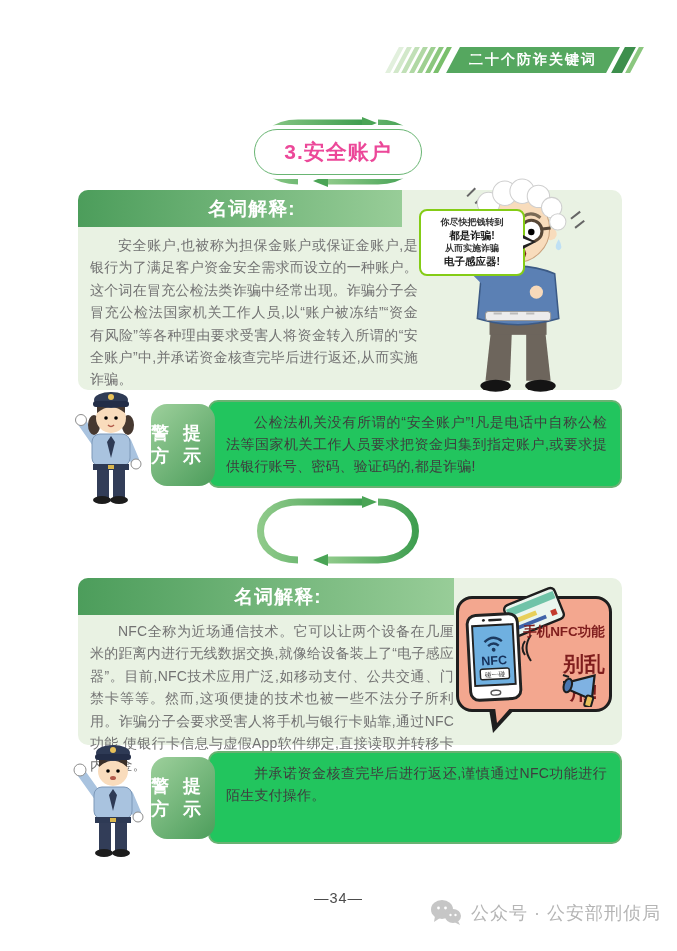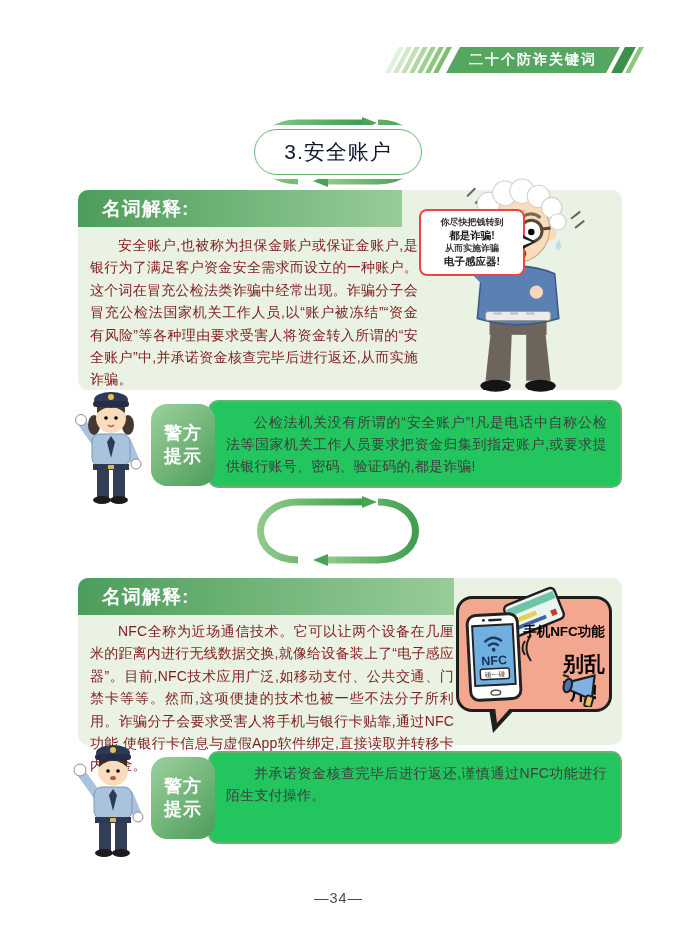--- a/index.html
+++ b/index.html
@@ -17,76 +17,76 @@
   .a2{width:5px;background:#8bc77f;margin-left:3px;}
 
   
   .badge{position:absolute;left:238px;width:200px;height:70px;z-index:2;}
   .badge1{top:117px;}
   .badge2{top:496px;}
   .badge svg{position:absolute;inset:0;}
   .pill{position:absolute;left:16px;right:16px;top:12px;bottom:12px;background:#fff;
         border:1.5px solid #69b573;border-radius:999px;box-shadow:0 0 0 4px #ffffff;
         display:flex;align-items:center;justify-content:center;}
-  .pill span{font-size:21px;font-weight:normal;color:#0f172a;letter-spacing:1px;}
+  .pill span{font-size:21px;font-weight:bold;color:#ec4899;letter-spacing:1px;}
 
   
   .panel{position:absolute;left:78px;width:544px;background:#e9f2e3;border-radius:10px;z-index:1;}
   .panel1{top:190px;height:200px;}
   .panel2{top:578px;height:167px;}
   .panel-header{position:absolute;left:0;top:0;height:37px;
         background:linear-gradient(90deg,#4c9d5b,#98cd98);
-        border-radius:10px 0 0 0;display:flex;align-items:center;padding-left:24px;}
+        border-radius:10px 0 0 0;display:flex;align-items:center;padding-left:24px;justify-content:center;}
   .ph1{width:300px;}
   .ph2{width:352px;}
   .panel-header span{color:#fff;font-weight:bold;font-size:19px;letter-spacing:1px;}
-  .panel-body{position:absolute;margin:0;font-size:14px;line-height:22.4px;color:#7f1d1d;
+  .panel-body{position:absolute;margin:0;font-size:14px;line-height:22.4px;color:#737373;
         text-indent:2em;text-align:justify;letter-spacing:0.2px;}
   .pb1{left:12px;top:44px;width:328px;}
   .pb2{left:12px;top:42px;width:364px;}
 
   
   .oldman{position:absolute;left:408px;top:176px;width:214px;height:224px;z-index:3;}
   .oldman-bubble{position:absolute;left:419px;top:209px;width:96px;background:#fff;
-        border:2px solid #ef4444;border-radius:8px;padding:5px 3px;z-index:4;text-align:center;}
+        border:2px solid #84cc16;border-radius:8px;padding:5px 3px;z-index:4;text-align:center;}
   .oldman-bubble .sm{display:block;font-size:9px;font-weight:600;color:#333;line-height:1.35;}
   .oldman-bubble .lg{display:block;font-size:10.5px;font-weight:800;color:#1c1c1c;line-height:1.35;}
   .oldman-bubble::after{content:"";position:absolute;right:-13px;top:24px;width:0;height:0;
         border-top:7px solid transparent;border-bottom:7px solid transparent;border-left:13px solid #222;}
   .oldman-bubble::before{content:"";position:absolute;right:-9px;top:27px;width:0;height:0;z-index:1;
         border-top:4px solid transparent;border-bottom:4px solid transparent;border-left:10px solid #fff;}
 
   
   .officer{position:absolute;width:94px;height:124px;z-index:3;}
   .officer1{left:64px;top:384px;}
   .officer2{left:66px;top:737px;}
   .tip-label{position:absolute;left:151px;width:64px;height:82px;z-index:3;
         background:linear-gradient(135deg,#9ed09c,#4c9d5b);border-radius:16px;
-        display:flex;flex-direction:column;align-items:center;justify-content:center;}
+        display:flex;flex-direction:row;align-items:center;justify-content:center;}
   .tl1{top:404px;}
   .tl2{top:757px;}
   .tip-label span{color:#fff;font-weight:bold;font-size:18px;line-height:1.3;letter-spacing:1px;}
   .tip-box{position:absolute;left:208px;width:414px;background:#22c55e;border:2px solid #6ab272;
         border-radius:10px;z-index:2;box-sizing:border-box;}
   .tb1{top:400px;height:88px;}
   .tb2{top:751px;height:93px;}
   .tip-box p{margin:9px 13px 0 16px;font-size:14px;line-height:22px;color:#3e3e3e;
         text-indent:2em;text-align:justify;letter-spacing:0.2px;}
 
   
   .nfc-bubble{position:absolute;left:456px;top:596px;width:150px;height:110px;background:#f3a78f;
         border:3px solid #1e1e1e;border-radius:16px;z-index:4;}
   .nfc-bubble::after{content:"";position:absolute;left:30px;bottom:-24px;width:0;height:0;
         border-top:24px solid #1e1e1e;border-right:22px solid transparent;border-left:4px solid transparent;}
   .nfc-bubble::before{content:"";position:absolute;left:36px;bottom:-14px;width:0;height:0;z-index:1;
         border-top:16px solid #f3a78f;border-right:14px solid transparent;border-left:2px solid transparent;}
   .bubble-phone{position:absolute;left:7px;top:13px;width:56px;height:90px;transform:rotate(-3deg);}
   .bubble-card{position:absolute;left:46px;top:-6px;width:58px;height:38px;transform:rotate(-22deg);}
   .bubble-waves{position:absolute;left:62px;top:34px;width:14px;height:30px;}
-  .bubble-text{position:absolute;left:62px;top:24px;width:86px;text-align:center;color:#000000;}
+  .bubble-text{position:absolute;left:62px;top:24px;width:86px;text-align:center;color:#7f1d1d;}
   .bubble-text .l1{display:block;font-size:13.5px;font-weight:800;}
   .bubble-text .l2{display:block;font-size:21px;font-weight:800;margin-top:9px;margin-left:40px;}
   .bubble-megaphone{position:absolute;right:2px;bottom:2px;width:46px;height:40px;}
 
   
   .page-number{position:absolute;left:0;top:890px;width:677px;text-align:center;
         font-size:14.5px;color:#4c4c4c;letter-spacing:1px;}
   .watermark{position:absolute;left:430px;top:899px;display:flex;align-items:center;gap:9px;}
   .watermark span{color:#b5b5b5;font-size:18px;letter-spacing:1px;white-space:nowrap;}
 </style>
@@ -298,14 +298,27 @@
   </svg>
   <div class="tip-label tl2">
     <span>警方</span>
     <span>提示</span>
   </div>
   <div class="tip-box tb2">
     <p>并承诺资金核查完毕后进行返还,谨慎通过NFC功能进行陌生支付操作。</p>
   </div>
 
   <div class="page-number">—34—</div>
+  <div class="watermark">
+    <svg width="32" height="27" viewBox="0 0 32 27">
+      <ellipse cx="12" cy="10.5" rx="11" ry="9.5" fill="#c6c6c6"></ellipse>
+      <polygon points="5,17 4,23 10,19" fill="#c6c6c6"></polygon>
+      <circle cx="8.5" cy="9" r="1.4" fill="#fff"></circle>
+        <circle cx="15.5" cy="9" r="1.4" fill="#fff"></circle>
+      <ellipse cx="23" cy="17" rx="8" ry="7" fill="#c6c6c6"></ellipse>
+      <polygon points="28,22 30,26 25,23.5" fill="#c6c6c6"></polygon>
+      <circle cx="20.5" cy="16" r="1.2" fill="#fff"></circle>
+        <circle cx="25.5" cy="16" r="1.2" fill="#fff"></circle>
+    </svg>
+    <span>公众号 · 公安部刑侦局</span>
+  </div>
 
 </div>
 
 </body></html>

